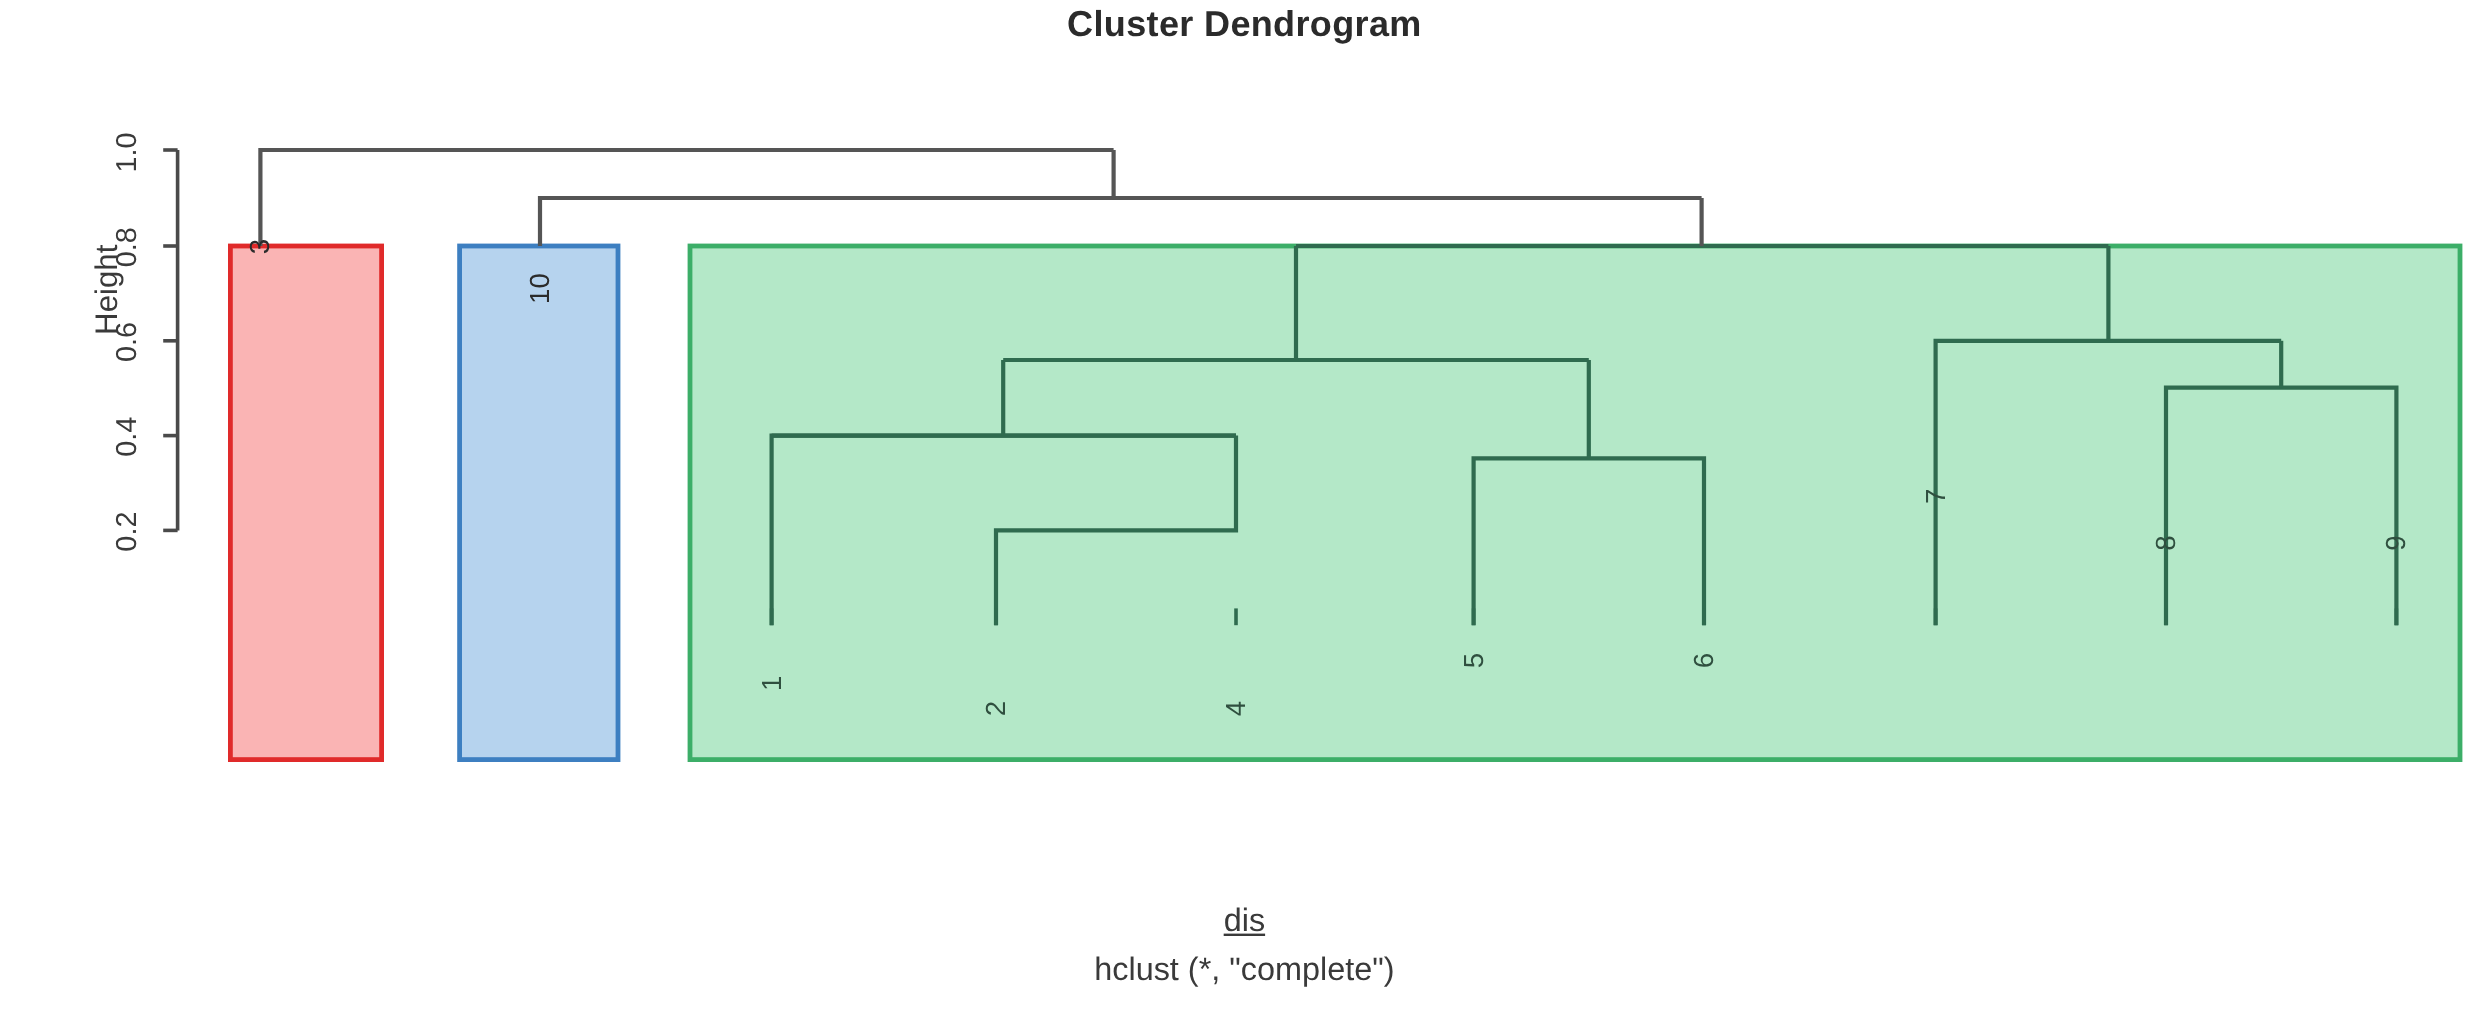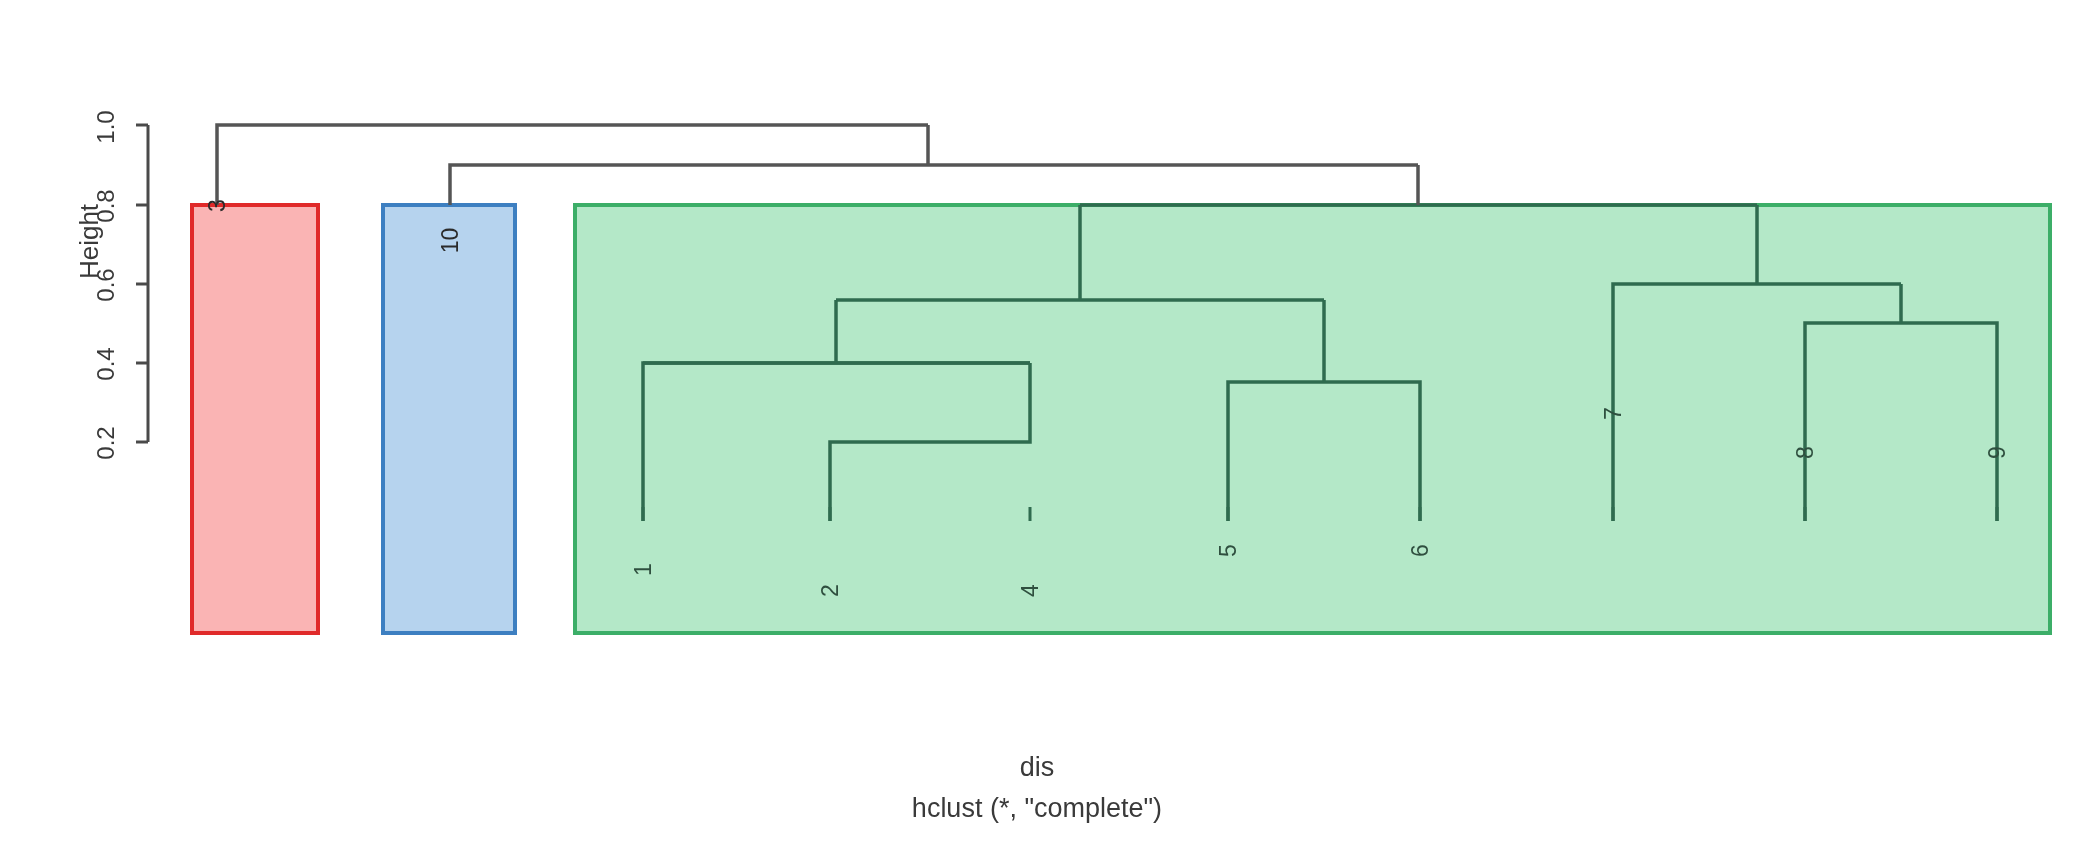--- a/index.html
+++ b/index.html
@@ -44,33 +44,34 @@
     transform:rotate(-90deg);
     transform-origin:center center;
     white-space:nowrap;
     text-align:center;
     width:44px;
     color:#2f4f3f;
   }
   .leaflabel.dark{color:#2b2b2b;}
   #caption1{
     position:absolute;left:0;top:752px;width:2074px;
-    text-align:center;font-size:27px;color:#3a3a3a;white-space:nowrap;
+    text-align:center;font-size:27px;color:#3a3a3a;white-space:nowrap;text-decoration:underline;
   }
   #caption2{
     position:absolute;left:0;top:793px;width:2074px;
     text-align:center;font-size:27px;color:#3a3a3a;white-space:nowrap;
   }
   svg{position:absolute;left:0;top:0;}
 </style>
 </head>
 <body>
 
 <div id="plot">
 
+  <div id="title">Cluster Dendrogram</div>
 
   <div id="ylab">Height</div>
 
   <div class="ytick" style="left:76px;top:113px;">1.0</div>
   <div class="ytick" style="left:76px;top:192px;">0.8</div>
   <div class="ytick" style="left:76px;top:271px;">0.6</div>
   <div class="ytick" style="left:76px;top:350px;">0.4</div>
   <div class="ytick" style="left:76px;top:429px;">0.2</div>
 
   <svg width="2074" height="858">

